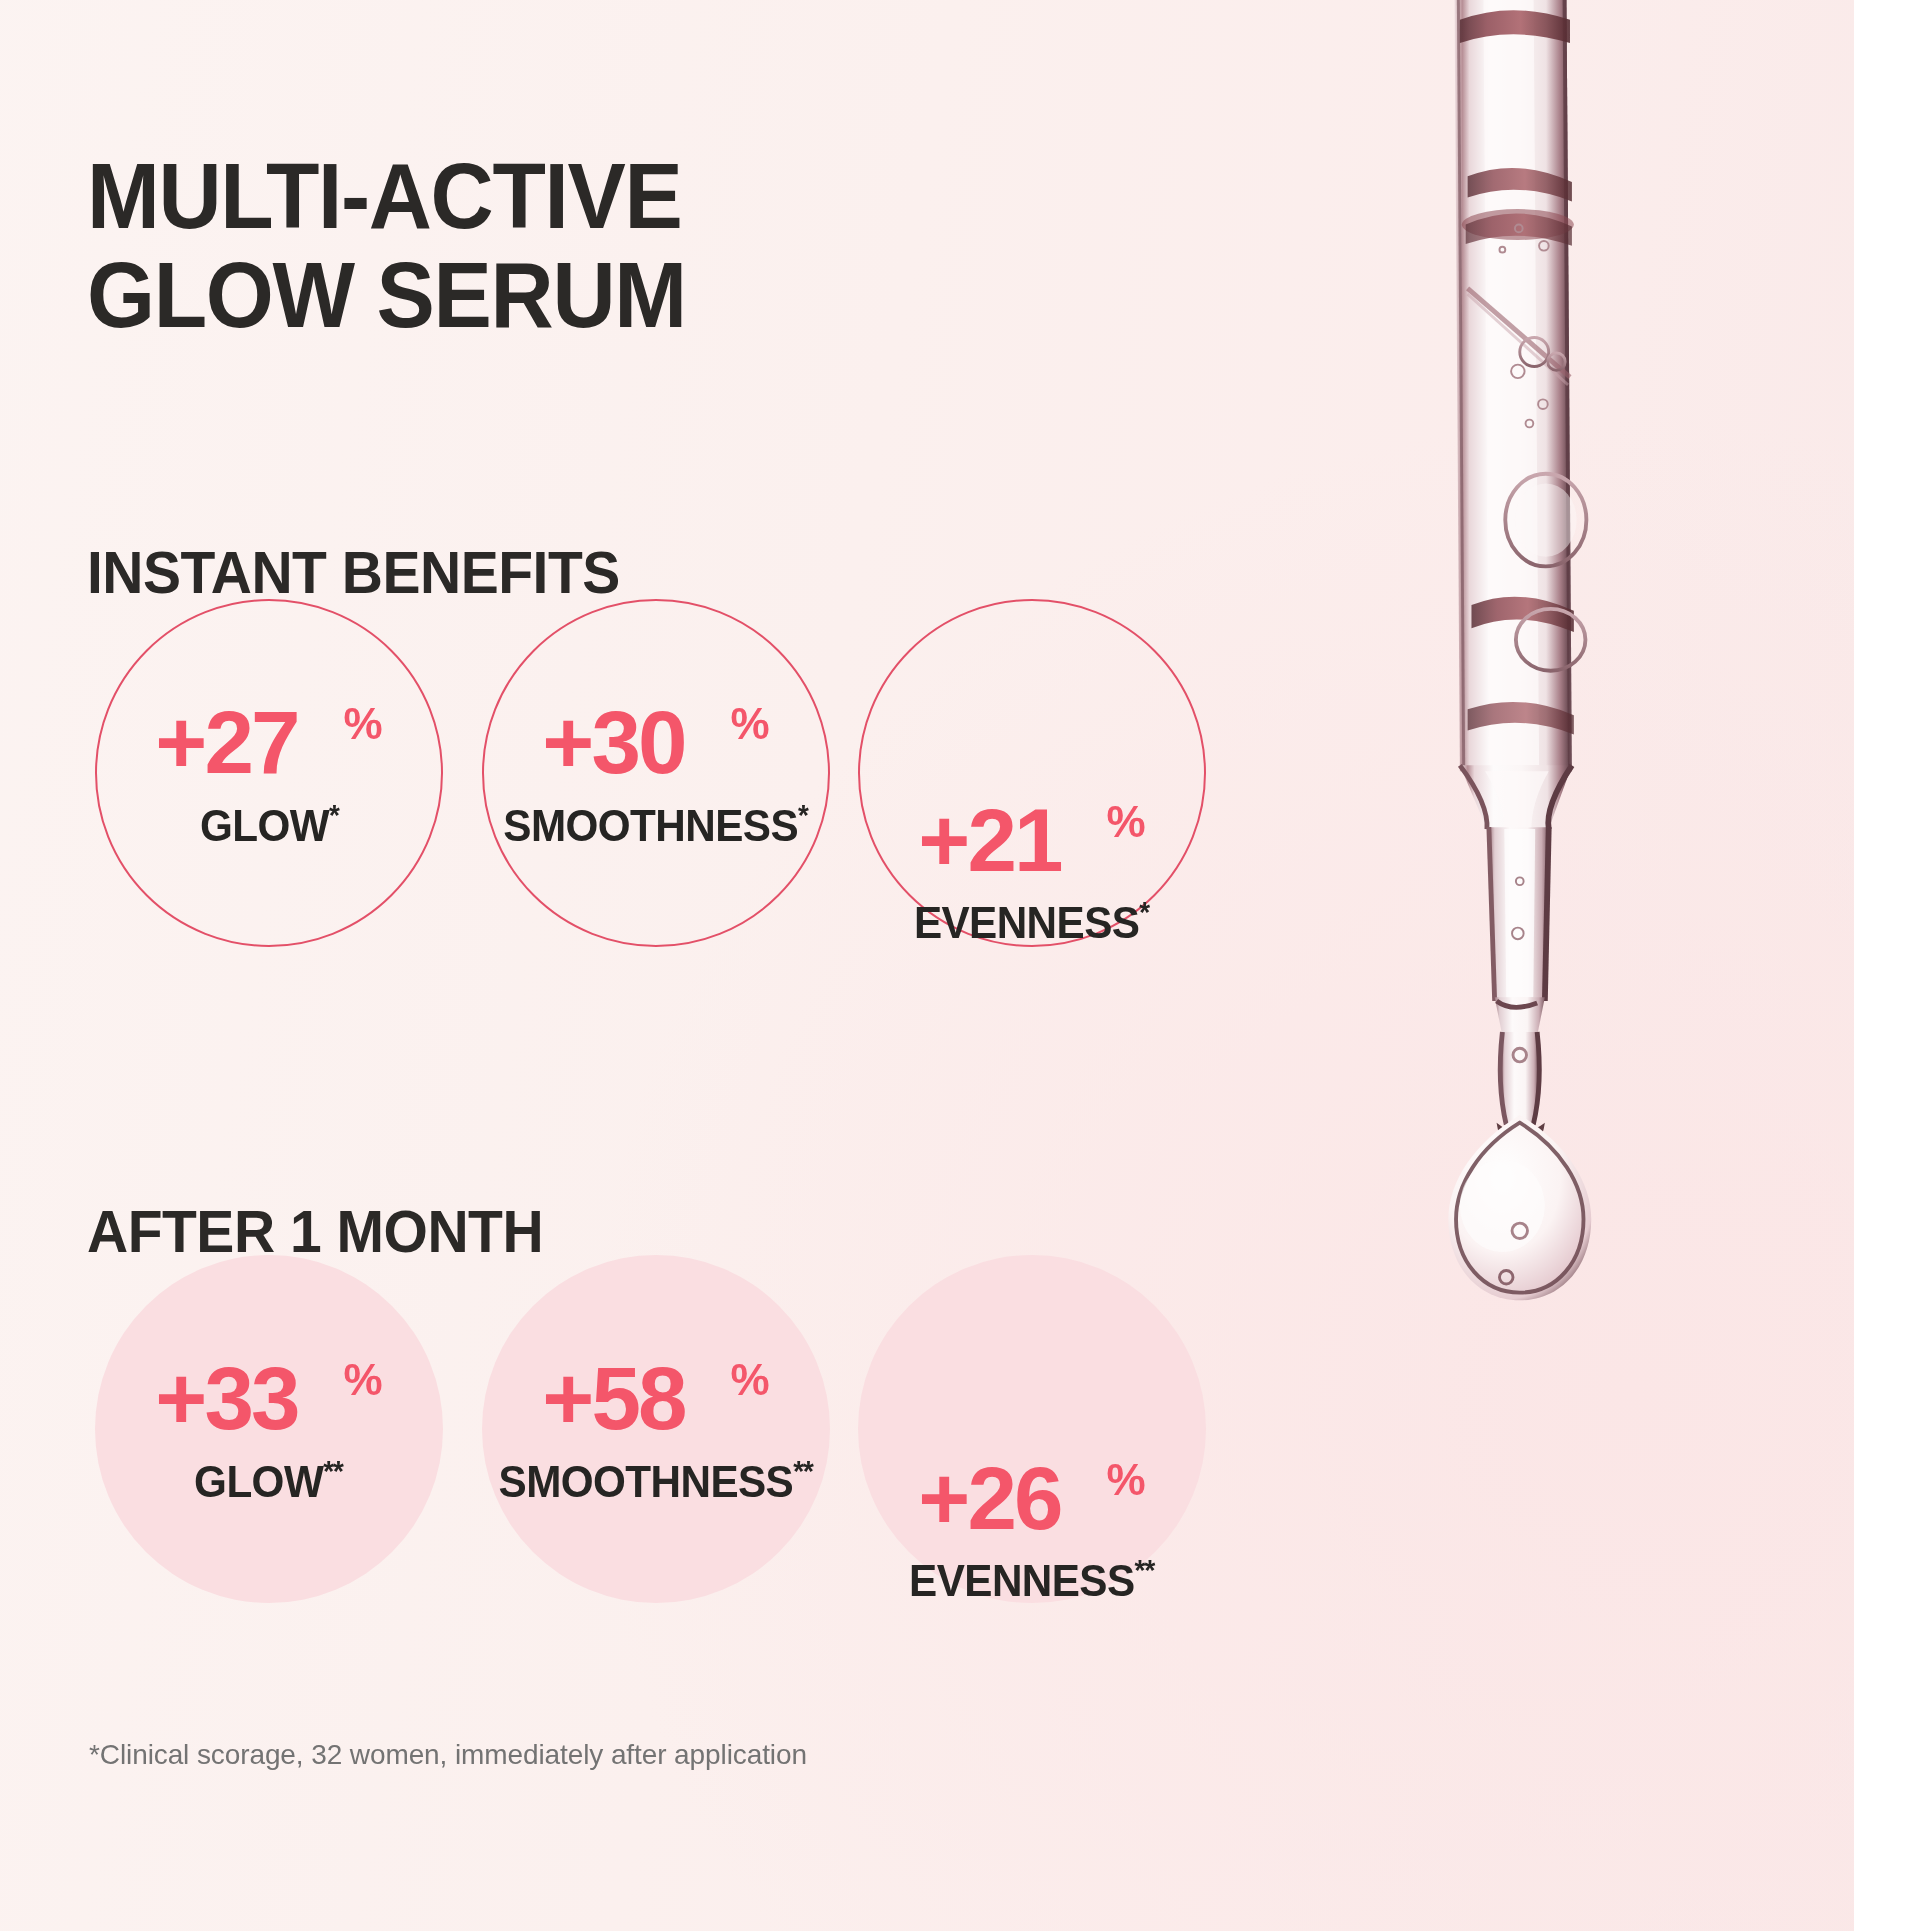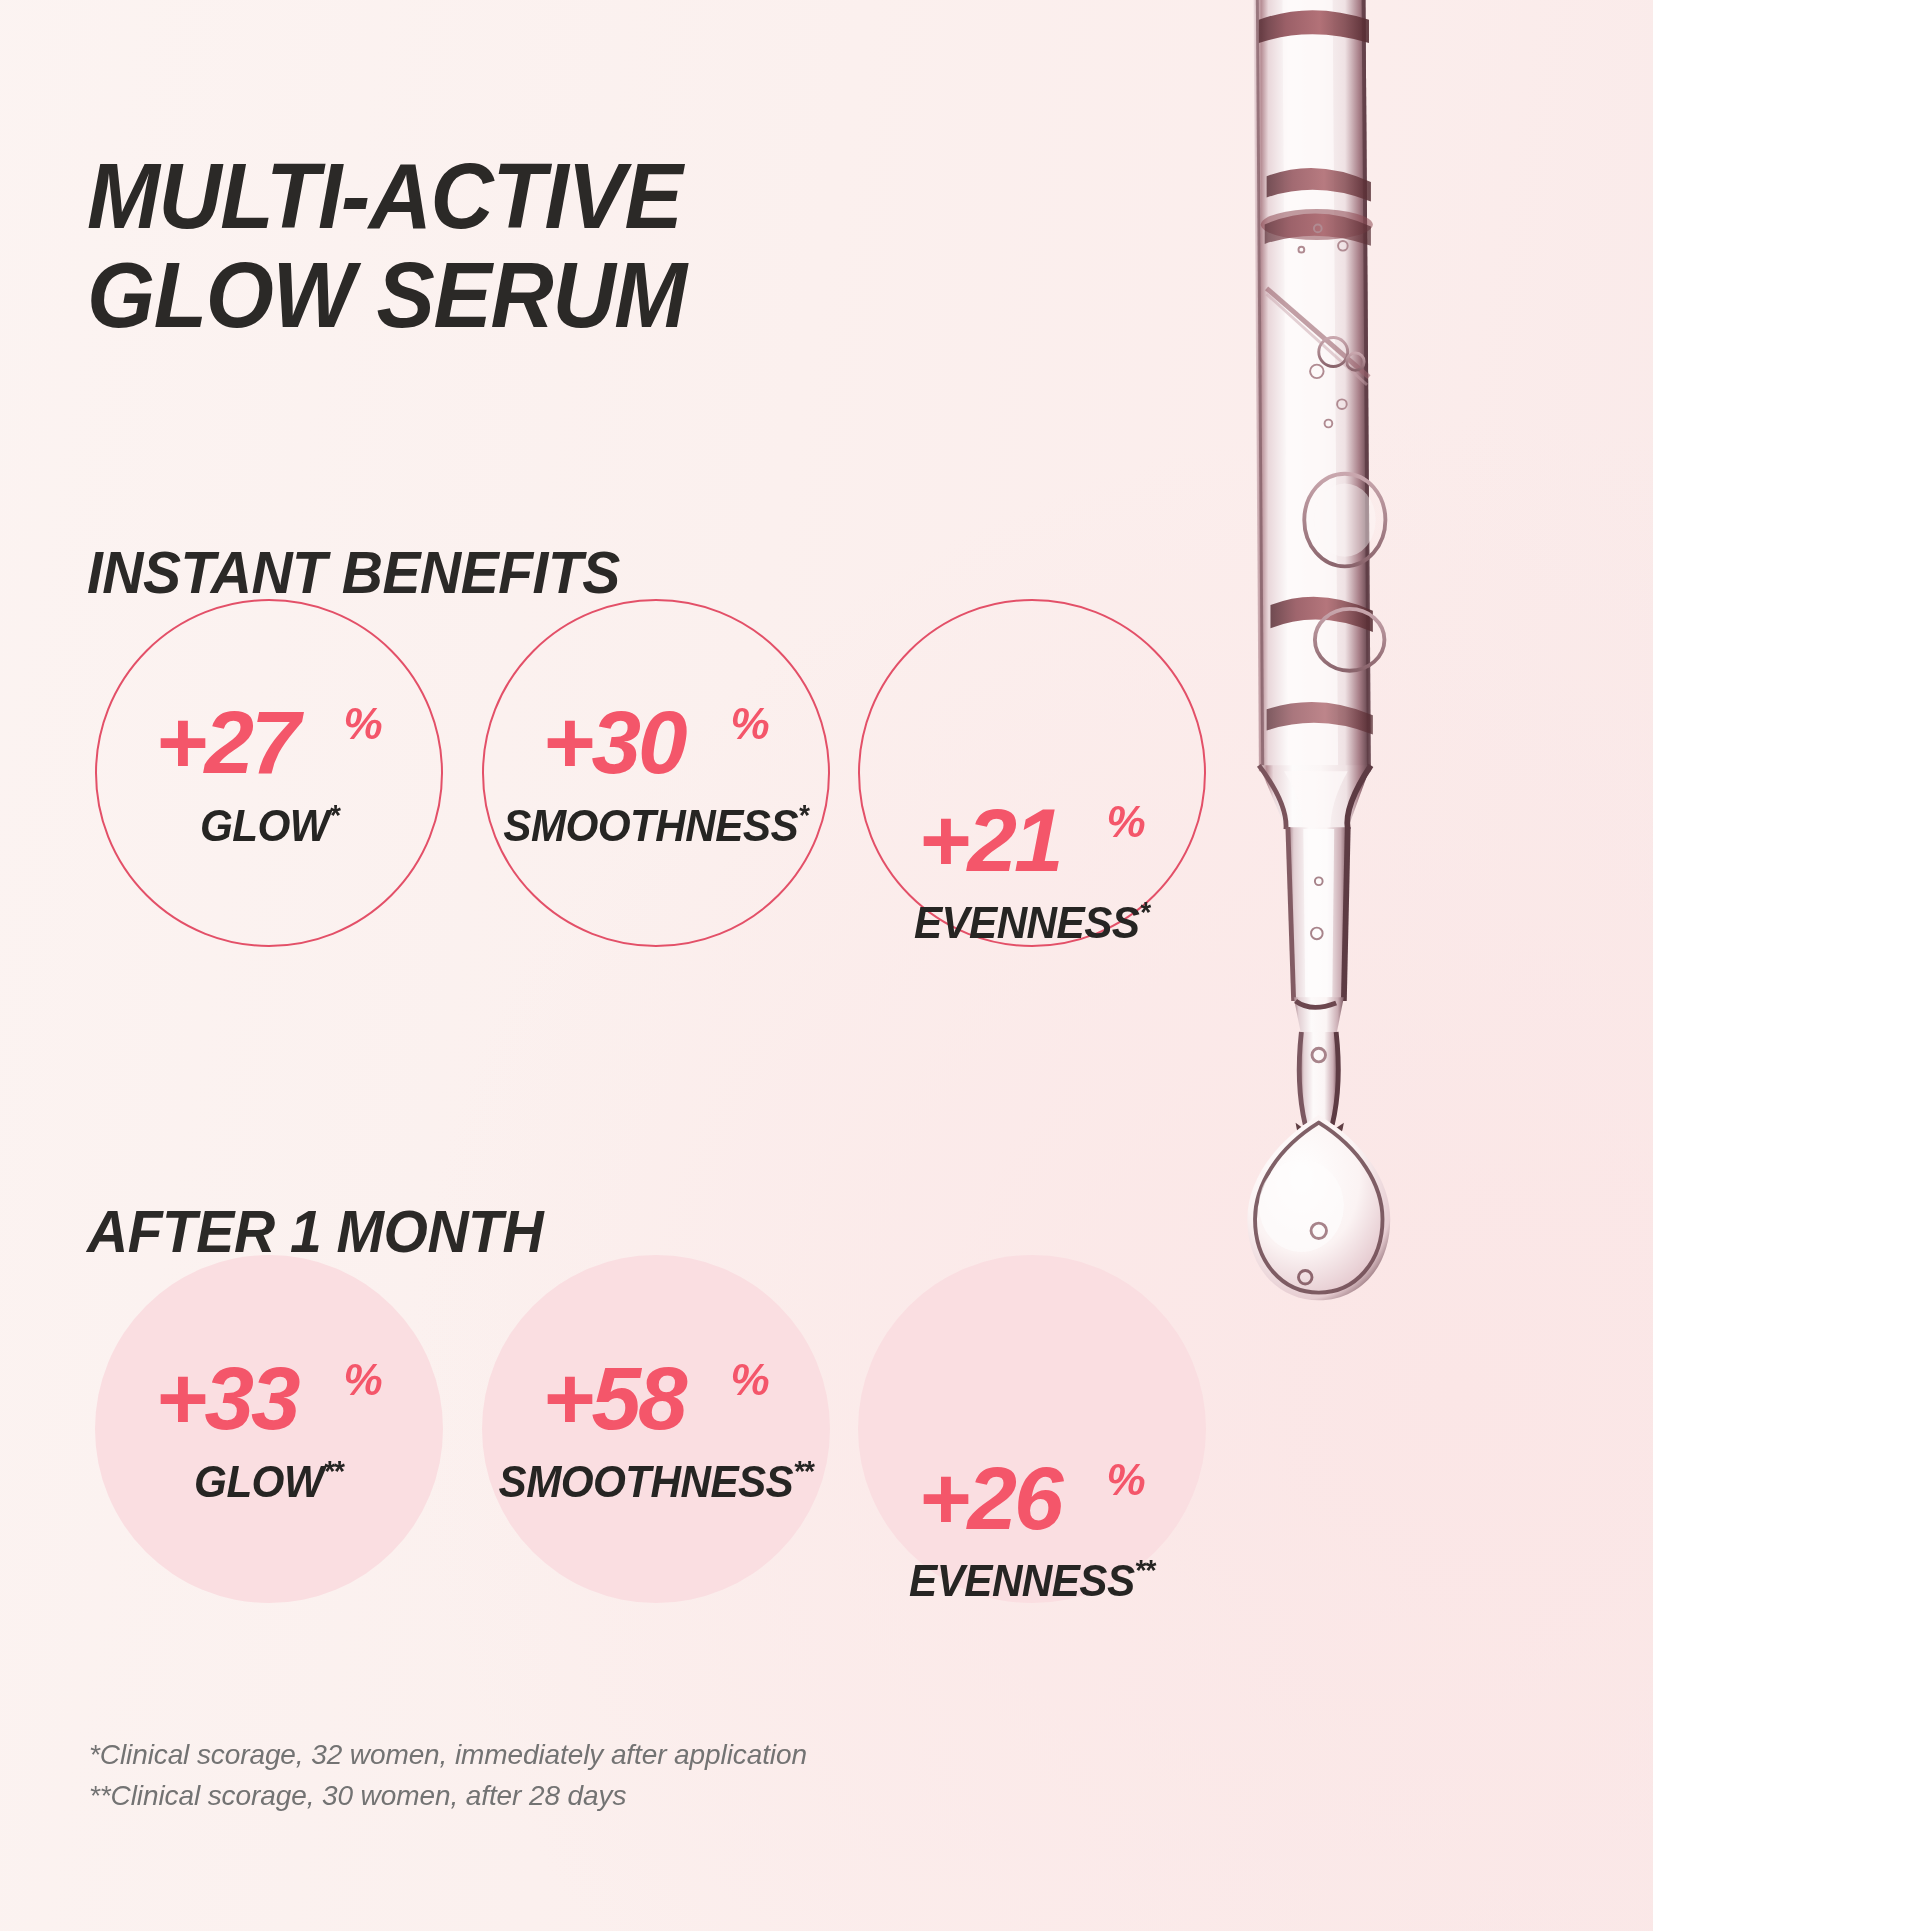--- a/index.html
+++ b/index.html
@@ -6,25 +6,24 @@
     margin: 0;
     padding: 0;
     background: #ffffff;
   }
   body {
     font-family: "Liberation Sans", sans-serif;
   }
 
   #page {
     position: relative;
-    width: 1653px;
+    width: 1854px;
     height: 1931px;
     overflow: hidden;
     background: #fbf1ef;
-    font-style: italic;
   }
 
   
   .bg-wash-a {
     position: absolute;
     inset: 0;
     background: radial-gradient(ellipse 1448px 1352px at 88% 72%, #fbe6e6 0%, rgba(251,230,230,0) 72%);
     pointer-events: none;
   }
   .bg-wash-b {
@@ -357,18 +356,17 @@
         </div>
         <div class="stat-label">
           <span>EVENNESS</span><span class="ast">**</span>
         </div>
       </div>
 
     </div>
 
     <div class="footnotes">
       <div>*Clinical scorage, 32 women, immediately after application</div>
-      <div>**Clinical scorage, 30 women, after 28 days</div>
     </div>
 
   </div>
 </div>
 
 
 </body></html>

